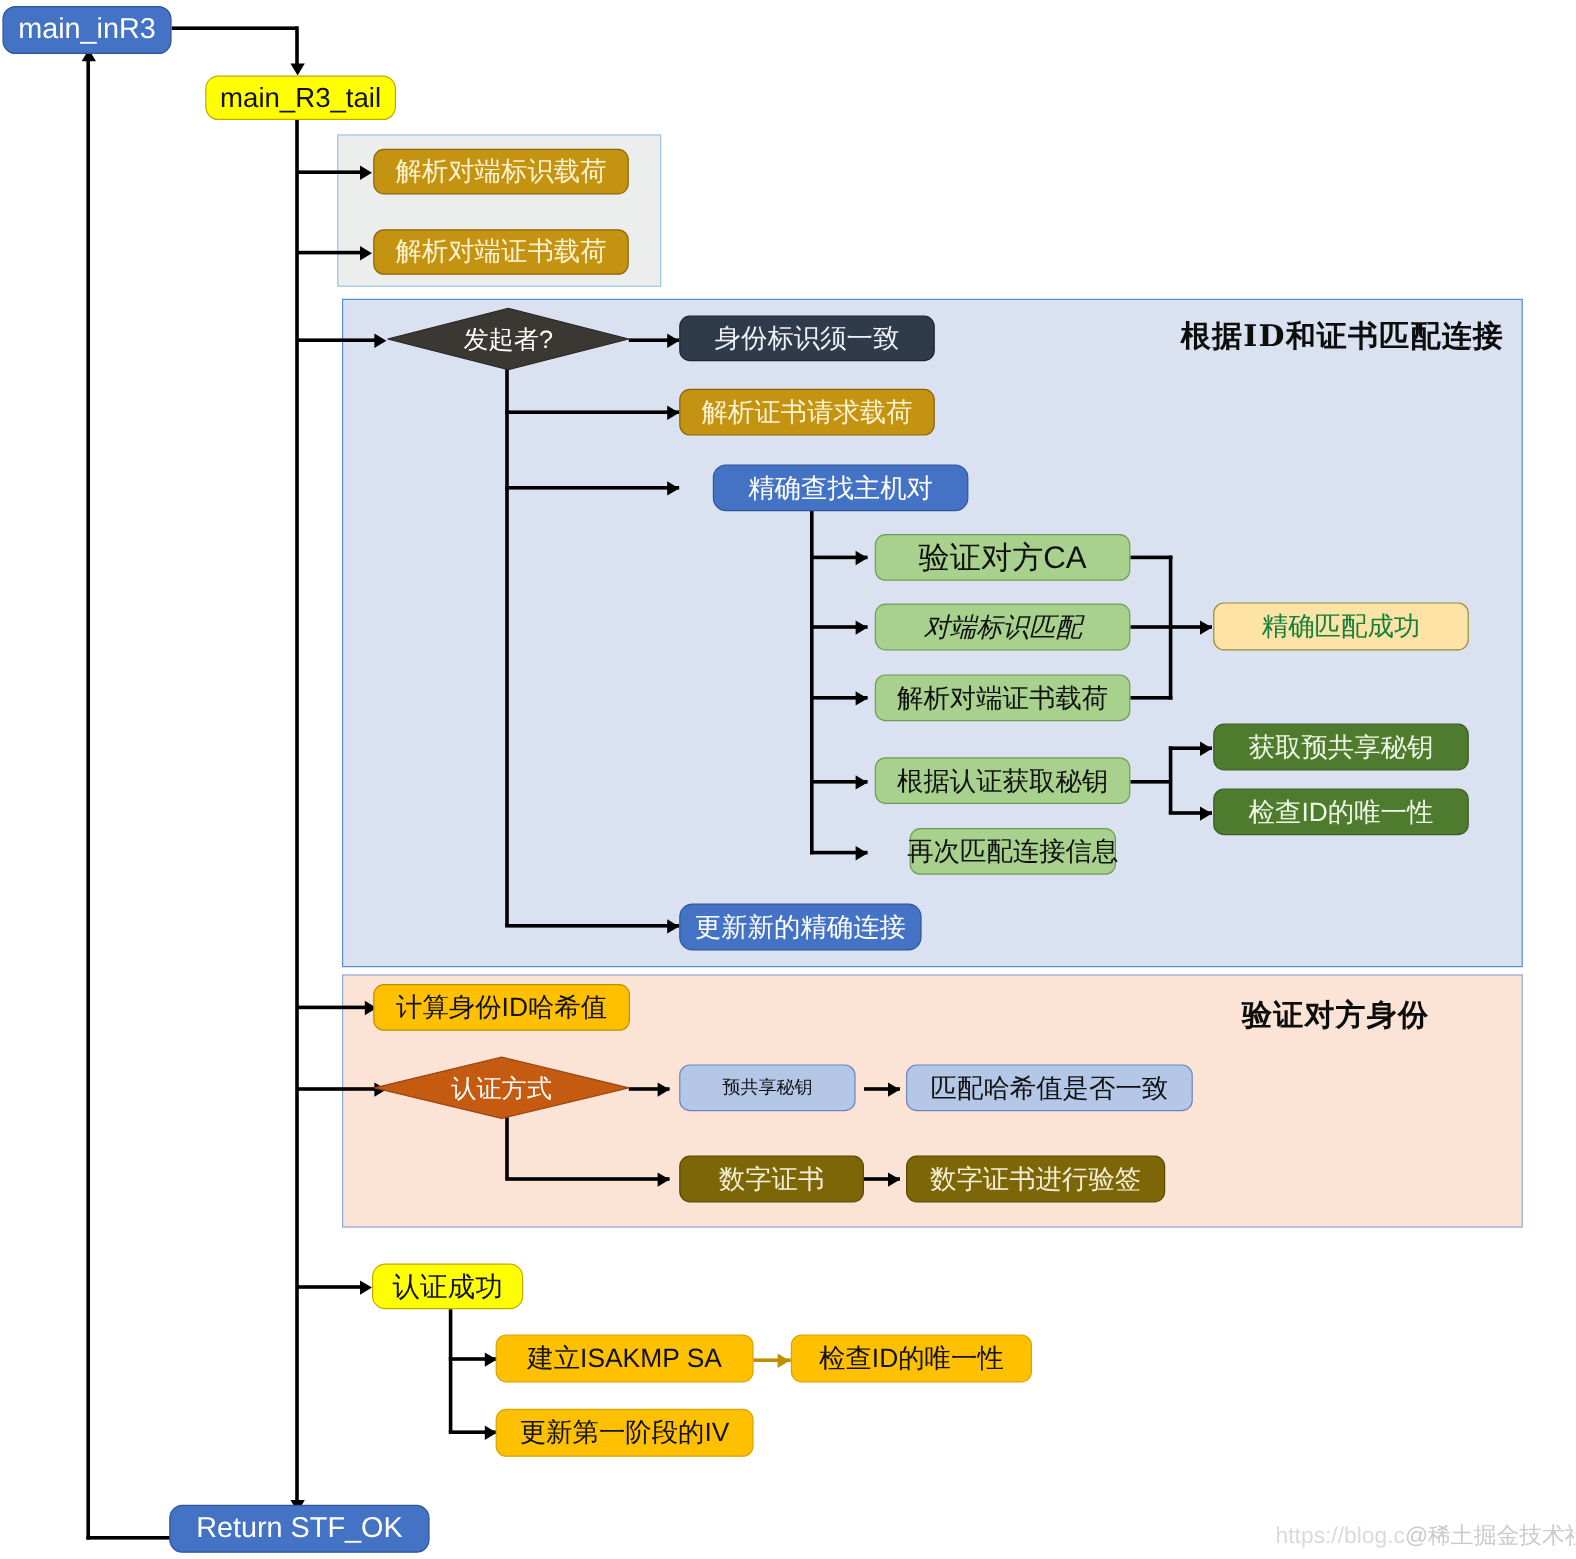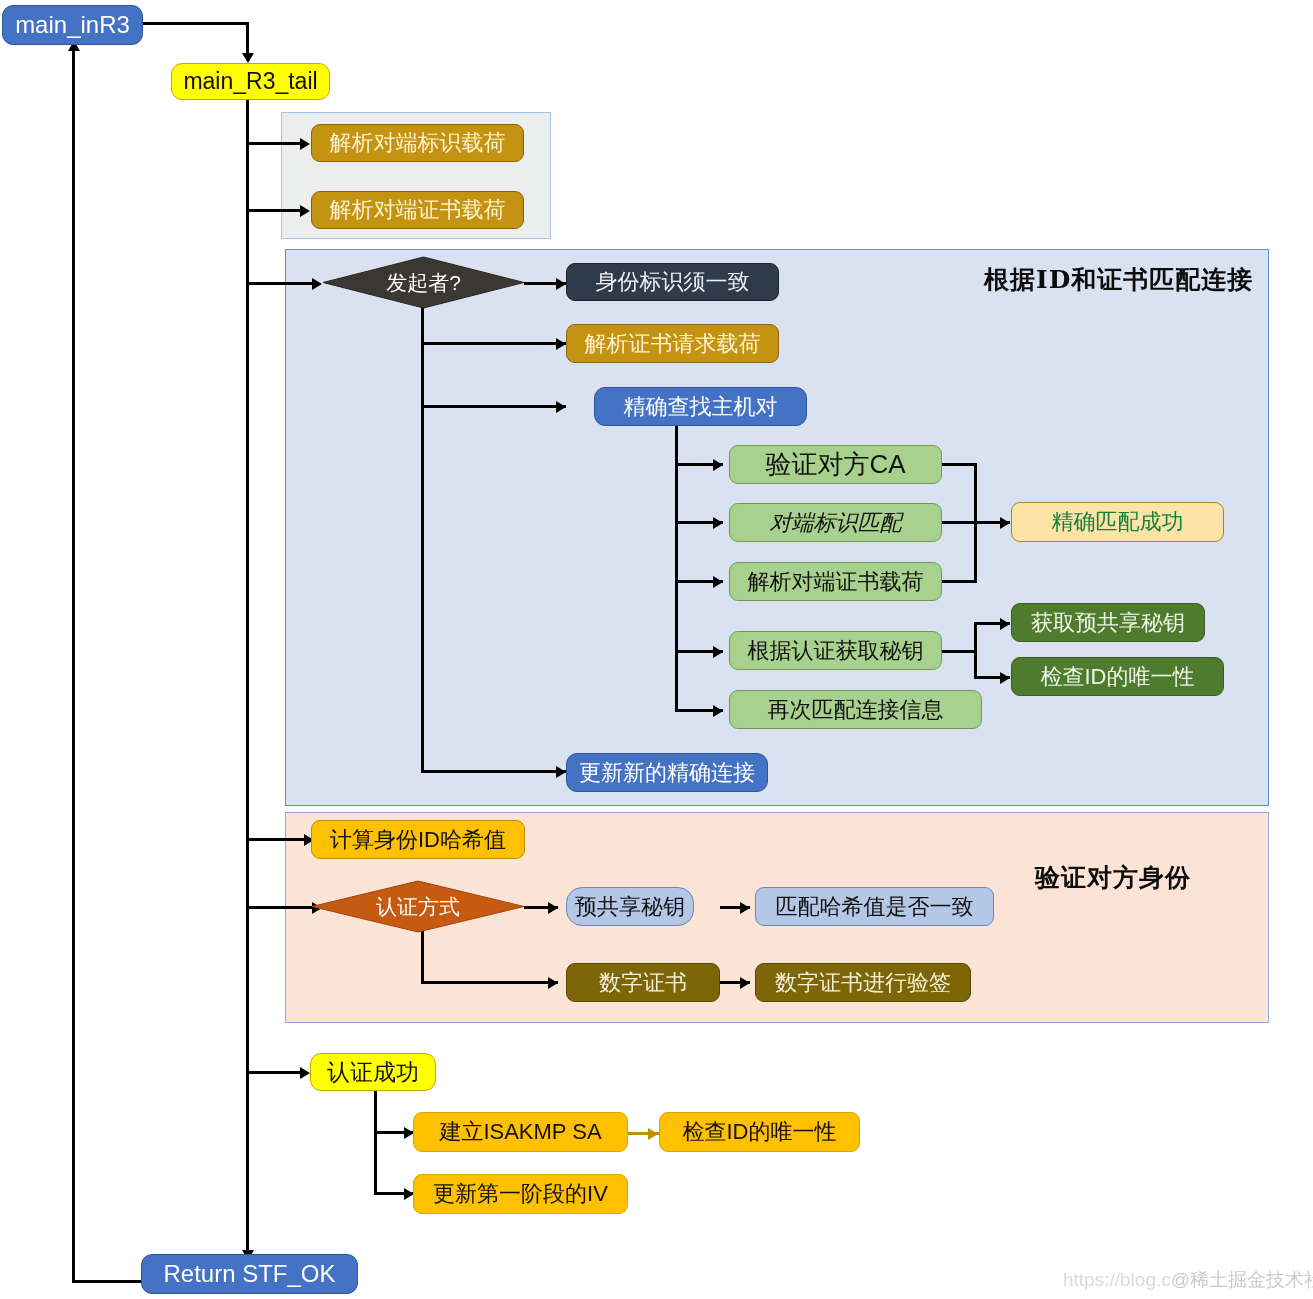--- a/index.html
+++ b/index.html
@@ -53,21 +53,21 @@
 <body>
 
 <div id="stage">
 
   <div class="region region-grey" style="left:281px;top:112px;width:270px;height:127px;"></div>
 
   <div class="region region-blue" style="left:285px;top:249px;width:984px;height:557px;"></div>
   <div class="region-label" style="left:984px;top:263px;font-size:25px;">根据ID和证书匹配连接</div>
 
   <div class="region region-pink" style="left:285px;top:812px;width:984px;height:211px;"></div>
-  <div class="region-label" style="left:1035px;top:829px;font-size:25px;margin-top:32px;">验证对方身份</div>
+  <div class="region-label" style="left:1035px;top:829px;font-size:25px;">验证对方身份</div>
 
   <div class="ln" style="left:143px;top:22px;width:105px;height:3px;"></div>
   <div class="ln" style="left:246px;top:22px;width:3px;height:32px;"></div>
   <div class="arrow arrow-d" style="left:242px;top:53px;"></div>
 
   <div class="ln" style="left:246px;top:99px;width:3px;height:1161px;"></div>
   <div class="arrow arrow-d" style="left:242px;top:1250px;"></div>
 
   <div class="ln" style="left:72px;top:1280px;width:73px;height:3px;"></div>
   <div class="ln" style="left:72px;top:50px;width:3px;height:1233px;"></div>
@@ -181,38 +181,38 @@
   <div class="node n-green" style="left:729px;top:445px;width:213px;height:39px;font-size:26px;">验证对方CA</div>
 
   <div class="node n-green" style="left:729px;top:503px;width:213px;height:39px;font-size:22px;font-style:italic;">对端标识匹配</div>
 
   <div class="node n-green" style="left:729px;top:562px;width:213px;height:39px;font-size:22px;">解析对端证书载荷</div>
 
   <div class="node n-cream" style="left:1011px;top:502px;width:213px;height:40px;font-size:22px;">精确匹配成功</div>
 
   <div class="node n-green" style="left:729px;top:631px;width:213px;height:39px;font-size:22px;">根据认证获取秘钥</div>
 
-  <div class="node n-dkgreen" style="left:1011px;top:603px;width:194px;height:39px;font-size:22px;">获取预共享秘钥</div>
+  <div class="node n-dkgreen" style="left:1011px;top:603px;width:213px;height:39px;font-size:22px;">获取预共享秘钥</div>
 
   <div class="node n-dkgreen" style="left:1011px;top:657px;width:213px;height:39px;font-size:22px;">检查ID的唯一性</div>
 
-  <div class="node n-green" style="left:729px;top:690px;width:253px;height:39px;font-size:22px;">再次匹配连接信息</div>
+  <div class="node n-green" style="left:758px;top:690px;width:172px;height:39px;font-size:22px;">再次匹配连接信息</div>
 
   <div class="node n-blue" style="left:566px;top:753px;width:202px;height:39px;font-size:22px;">更新新的精确连接</div>
 
   <div class="node n-amber" style="left:311px;top:820px;width:214px;height:39px;font-size:22px;">计算身份ID哈希值</div>
 
   <div class="diamond" style="left:311px;top:880px;width:214px;height:53px;">
     <svg width="214" height="53" viewBox="0 0 214 53">
       <polygon points="107,1 213,26.5 107,52 1,26.5" fill="#c55a11" stroke="#9c4510" stroke-width="1"></polygon>
     </svg>
     <div class="dlabel" style="font-size:21px;">认证方式</div>
   </div>
 
-  <div class="node n-lblue" style="left:566px;top:887px;width:128px;height:39px;font-size:22px;border-radius:16px;">预共享秘钥</div>
+  <div class="node n-lblue" style="left:566px;top:887px;width:147px;height:39px;font-size:15px;">预共享秘钥</div>
 
   <div class="node n-lblue" style="left:755px;top:887px;width:239px;height:39px;font-size:22px;">匹配哈希值是否一致</div>
 
   <div class="node n-olive" style="left:566px;top:963px;width:154px;height:39px;font-size:22px;">数字证书</div>
 
   <div class="node n-olive" style="left:755px;top:963px;width:216px;height:39px;font-size:22px;">数字证书进行验签</div>
 
   <div class="node n-yellow" style="left:310px;top:1053px;width:126px;height:38px;font-size:23px;">认证成功</div>
 
   <div class="node n-amber2" style="left:413px;top:1112px;width:215px;height:40px;font-size:22px;">建立ISAKMP SA</div>

